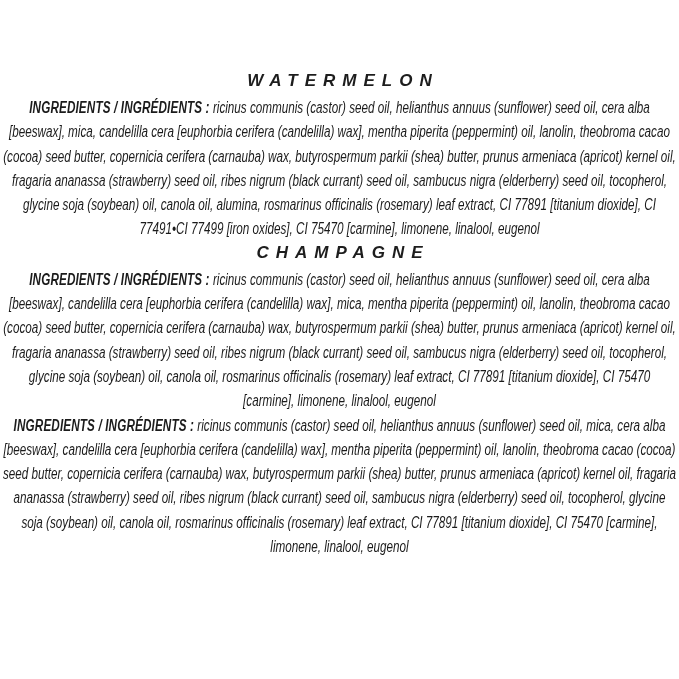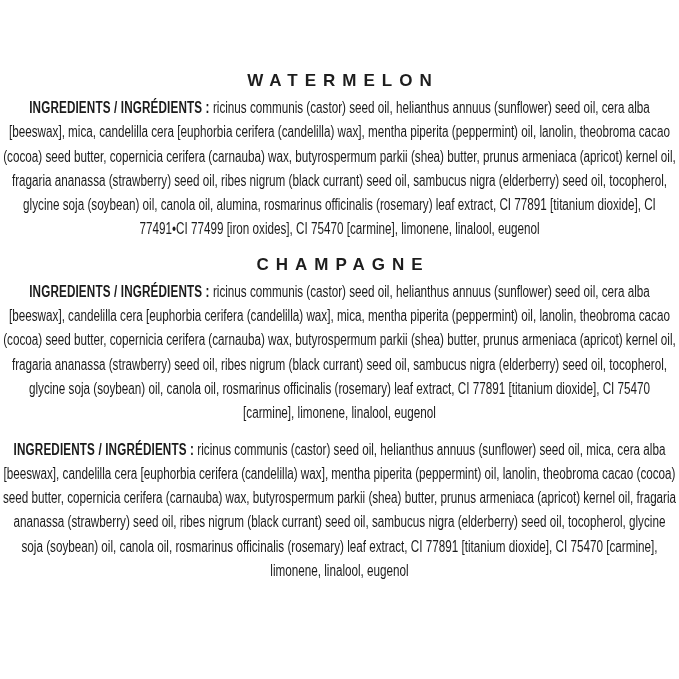--- a/index.html
+++ b/index.html
@@ -12,23 +12,24 @@
     height: 679px;
     overflow: hidden;
     font-family: "Liberation Sans", sans-serif;
     color: #1c1c1c;
   }
   .label-sheet {
     padding-top: 70px;
   }
   .section {
     margin: 0;
+    font-style: italic;
   }
   .section + .section {
-    margin-top: 12px;
+    margin-top: 0;
   }
   .section-title {
     margin: 0 0 5px 0;
     text-align: center;
     font-size: 17px;
     font-weight: 600;
     letter-spacing: 7px;
     text-indent: 7px;
     line-height: 21px;
     color: #1d1d1d;

